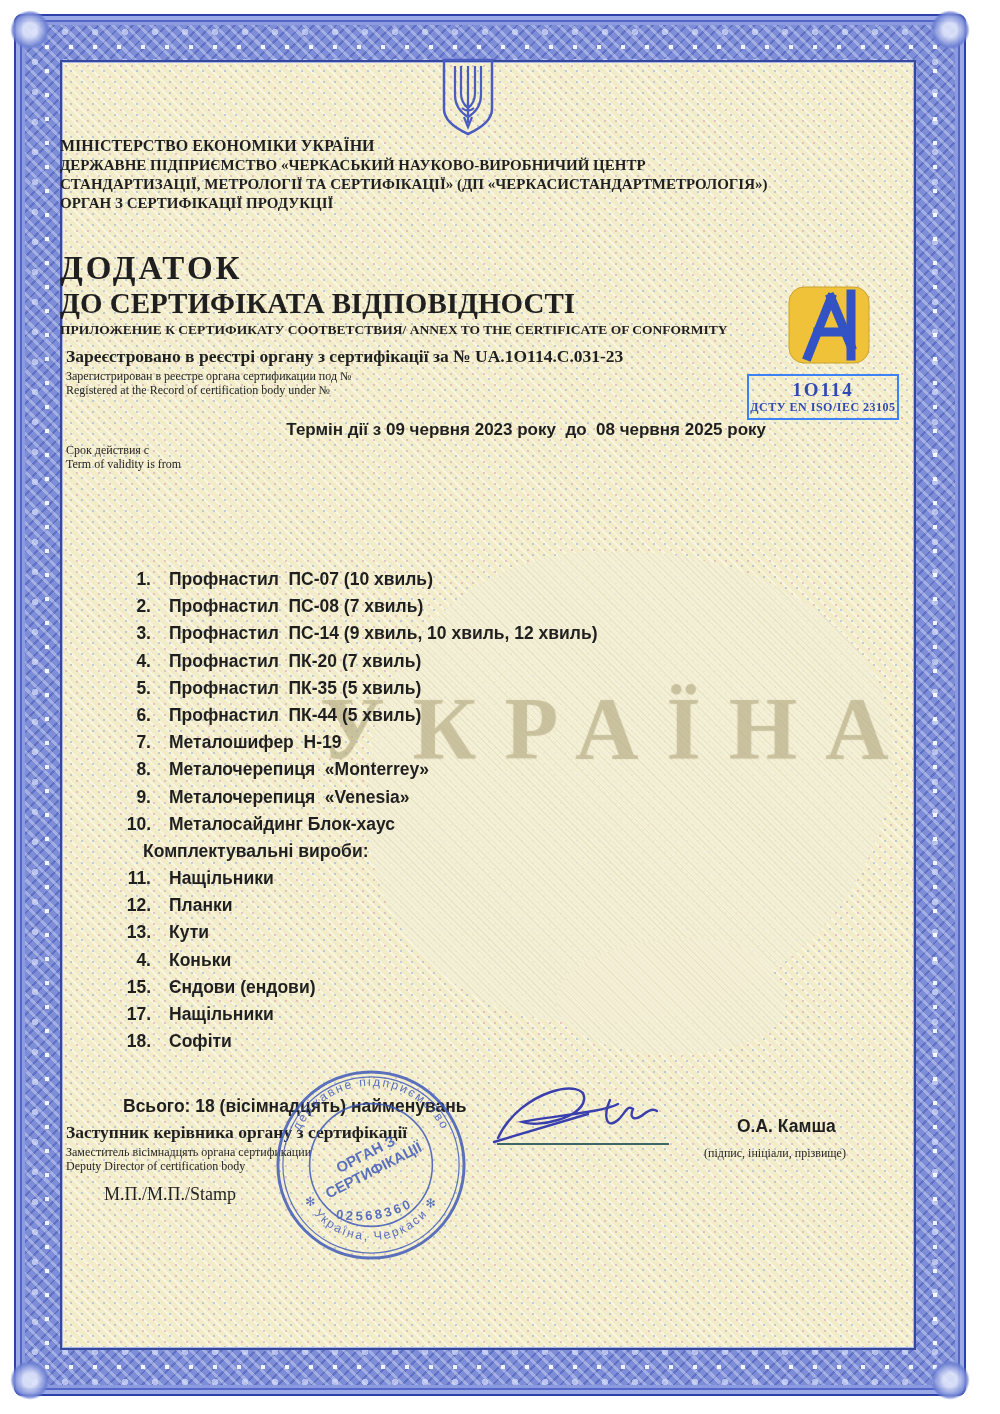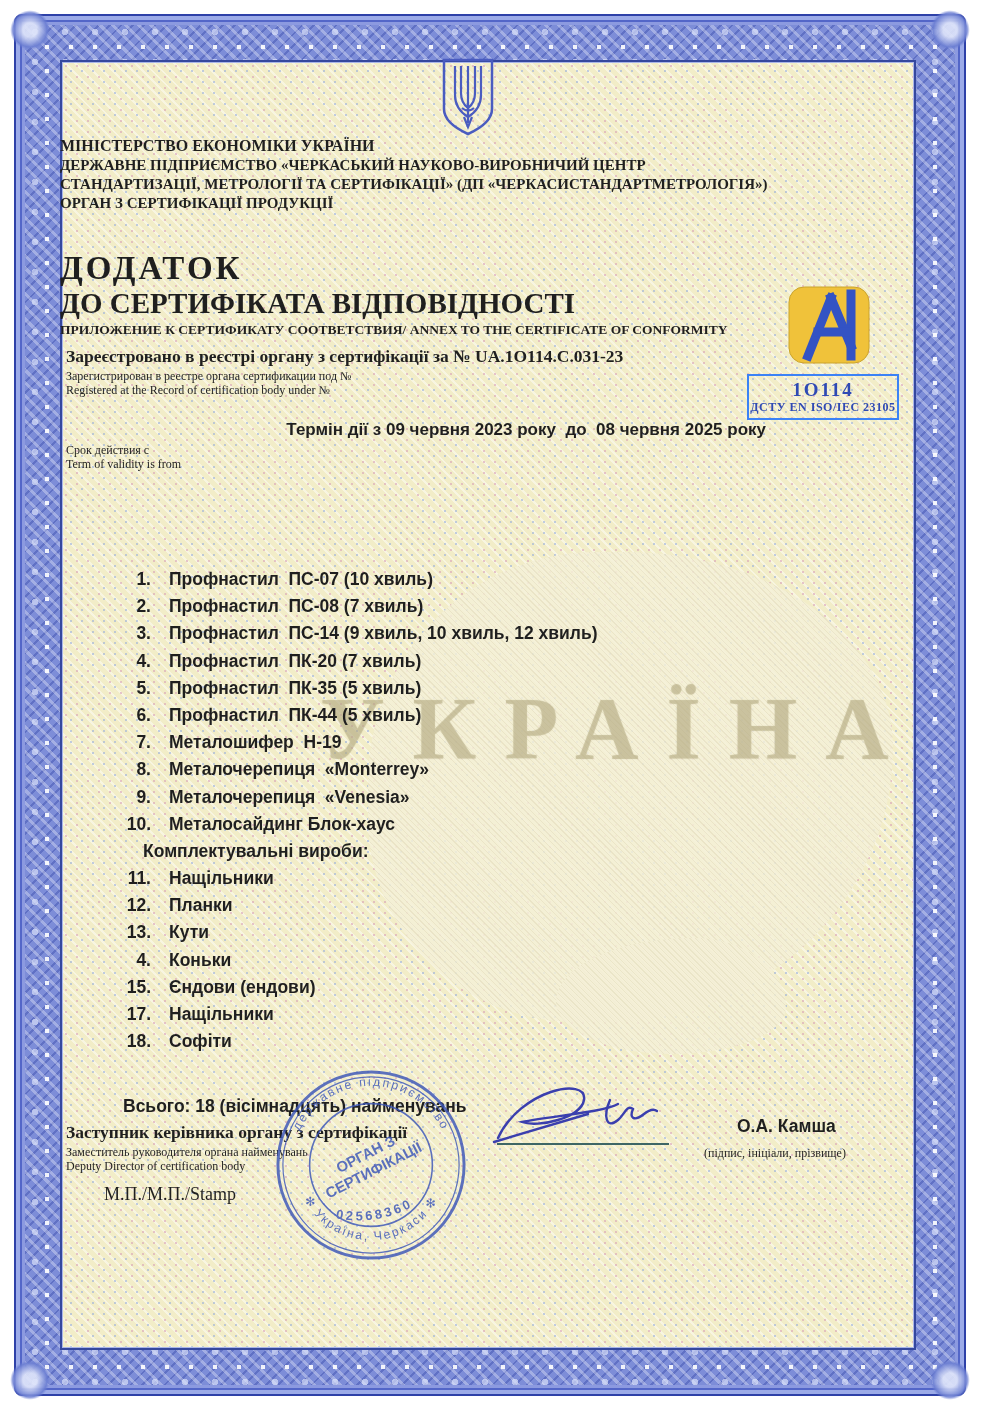--- a/index.html
+++ b/index.html
@@ -223,21 +223,21 @@
     <div class="row">
         <span class="num">18.</span>
         <span class="itxt pre">Софіти</span>
       </div>
   </div>
 
   <div class="abs sansB total pre" style="left:123px;top:1086px;margin-top:10px;">Всього: 18 (вісімнадцять) найменувань</div>
 
   <div class="abs" style="left:66px;top:1122px;width:420px;">
     <div class="serifB" style="font-size:17.5px;">Заступник керівника органу з сертифікації</div>
-    <div class="small" style="margin-top:3px;">Заместитель руководителя органа найменувань</div>
+    <div class="small" style="margin-top:3px;">Заместитель вісімнадцять органа сертификации</div>
     <div class="small">Deputy Director of certification body</div>
   </div>
   <div class="abs" style="left:104px;top:1184px;font-size:18px;">М.П./М.П./Stamp</div>
 
   <div class="sigsvg">
     <svg width="185" height="72" viewBox="0 0 185 72">
       <g fill="none" stroke="#3a3fae" stroke-width="2.4" stroke-linecap="round">
         <path d="M6,62 C 28,14 96,0 92,24 C 89,42 46,52 30,46 C 60,40 112,36 126,28"></path>
         <path d="M2,66 L 96,38"></path>
         <path d="M118,24 c -7,16 -4,30 8,20 c 7,-6 9,-16 15,-11 c -4,9 1,13 11,5 c 5,-4 9,-6 13,-3"></path>

